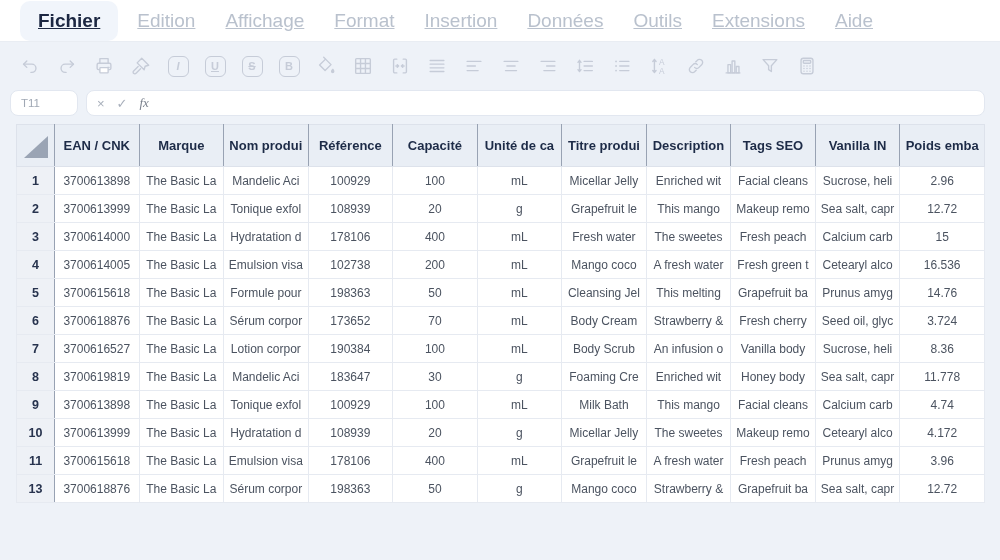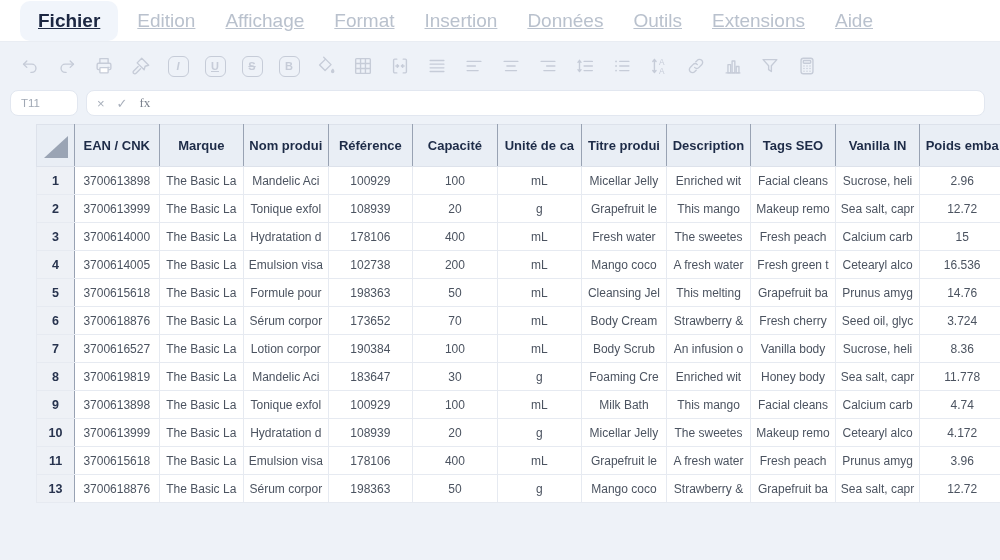--- a/index.html
+++ b/index.html
@@ -31,25 +31,25 @@
   .letterbox.i span{font-style:italic;}
 
   
   .formula-row{height:32px;display:flex;padding:0 15px 0 10px;gap:8px;}
   .name-box{width:68px;height:26px;background:var(--panel);border:1px solid #e2e7f0;
             border-radius:8px;display:flex;align-items:center;padding-left:10px;
             font-size:11.5px;color:#a0a8b4;}
   .fx-bar{flex:1;height:26px;background:var(--panel);border:1px solid #e2e7f0;
           border-radius:8px;display:flex;align-items:center;padding:0 10px;gap:12px;}
   .fx-x,.fx-check{color:#a7aeba;font-size:13px;line-height:1;cursor:default;}
-  .fx-label{font-family:"Liberation Serif",serif;font-size:13px;color:#7b828e;}
+  .fx-label{font-family:"Liberation Serif",serif;font-style:italic;font-size:13px;color:#7b828e;}
   .fx-input{flex:1;border:none;outline:none;background:transparent;font-size:12px;color:var(--text-cell);height:100%;}
 
   
-  .table-wrap{padding:2px 15px 0 16px;margin-left:20px;}
+  .table-wrap{padding:2px 15px 0 16px;}
   table{border-collapse:collapse;table-layout:fixed;width:969px;background:var(--panel);
         border:1px solid var(--outer);}
   col.c-num{width:38px;}
   th{background:var(--header-bg);height:42px;font-size:13px;font-weight:700;color:#1d2b47;
      border-right:1px solid var(--border-dark);border-bottom:1px solid var(--outer);
      text-align:center;overflow:hidden;white-space:nowrap;}
   th:last-child{border-right:none;}
   td{height:28px;font-size:12px;color:var(--text-cell);text-align:center;
      border:1px solid var(--border-light);overflow:hidden;white-space:nowrap;padding:0 2px;}
   td.rownum{background:var(--rownum-bg);font-weight:700;color:#27334e;

